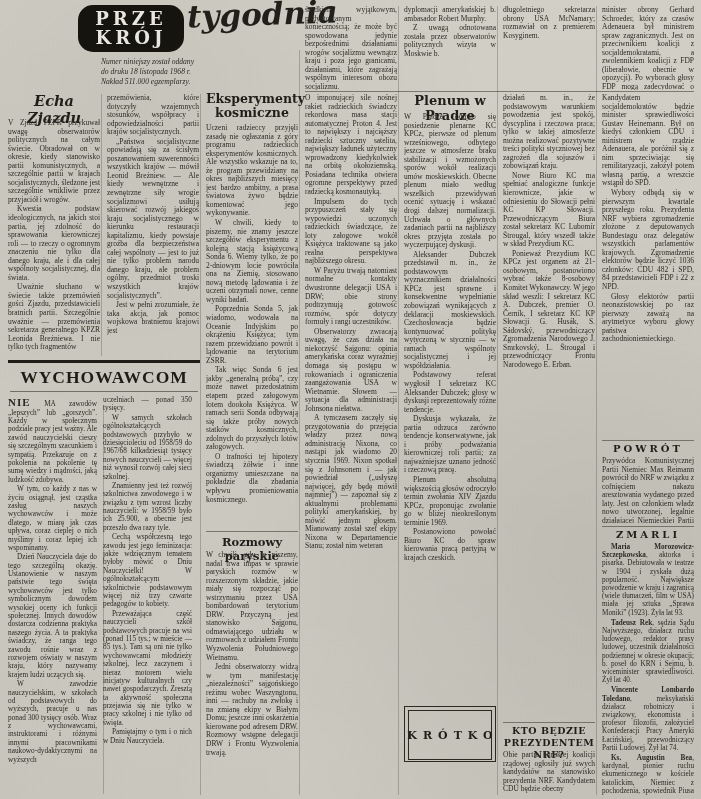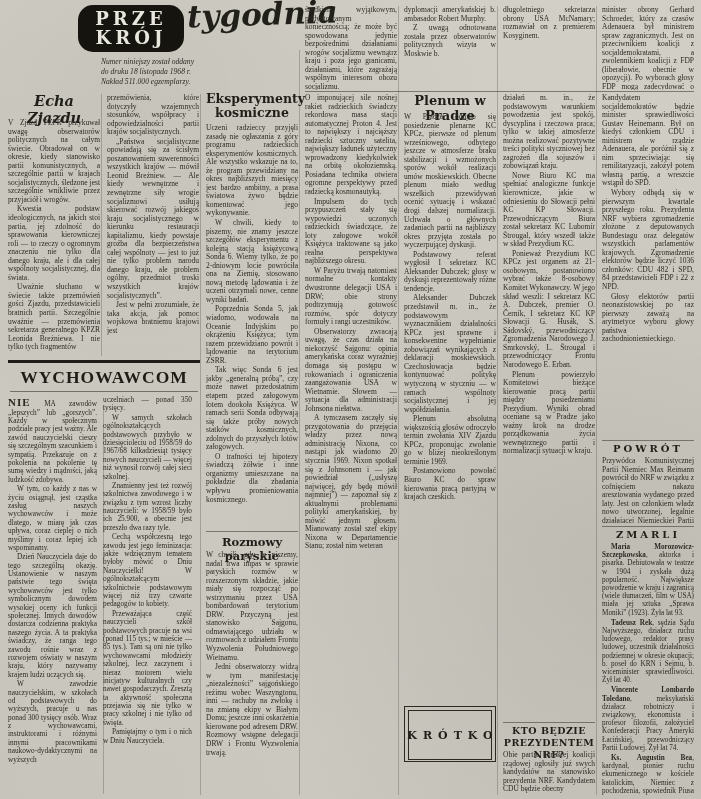--- a/index.html
+++ b/index.html
@@ -164,30 +164,30 @@
     <p class="cont">O imponującej sile nośnej rakiet radzieckich świadczy rekordowa masa stacji automatycznej Proton 4. Jest to największy i najcięższy radziecki sztuczny satelita, największy ładunek użyteczny wprowadzony kiedykolwiek na orbitę okołoziemską. Posiadana technika otwiera ogromne perspektywy przed radziecką kosmonautyką.</p>
     <p>Impulsem do tych przypuszczeń stały się wypowiedzi uczonych radzieckich świadczące, że loty załogowe wokół Księżyca traktowane są jako realna perspektywa najbliższego okresu.</p>
     <p>W Paryżu trwają natomiast normalne kontakty dwustronne delegacji USA i DRW; obie strony podtrzymują gotowość rozmów, spór dotyczy formuły i rangi uczestników.</p>
     <p>Obserwatorzy zwracają uwagę, że czas działa na niekorzyść Sajgonu: opinia amerykańska coraz wyraźniej domaga się postępu w rokowaniach i ograniczenia zaangażowania USA w Wietnamie. Słowem — sytuacja dla administracji Johnsona niełatwa.</p>
     <p>A tymczasem zaczęły się przygotowania do przejęcia władzy przez nową administrację Nixona, co nastąpi jak wiadomo 20 stycznia 1969. Nixon spotkał się z Johnsonem i — jak powiedział („usłyszę najwięcej, gdy będę mówił najmniej”) — zapoznał się z aktualnymi problemami polityki amerykańskiej, by mówić jednym głosem. Mianowany został szef ekipy Nixona w Departamencie Stanu; został nim weteran</p>
   </div>
 
   <div class="h-serif" id="plenum-title">Plenum w Pradze</div>
   <div class="txt" id="plenum-c5">
     <p class="cont">W Pradze odbyło się posiedzenie plenarne KC KPCz, pierwsze od plenum wrześniowego, odbytego jeszcze w atmosferze braku stabilizacji i wzmożonych sporów wokół realizacji umów moskiewskich. Obecne plenum miało według wszelkich przewidywań ocenić sytuację i wskazać drogi dalszej normalizacji. Uchwała o głównych zadaniach partii na najbliższy okres przyjęta została po wyczerpującej dyskusji.</p>
+    <p>Aleksander Dubczek przedstawił m. in., że podstawowym wyznacznikiem działalności KPCz jest sprawne i konsekwentne wypełnianie zobowiązań wynikających z deklaracji moskiewskich. Czechosłowacja będzie kontynuować politykę wytyczoną w styczniu — w ramach wspólnoty socjalistycznej i jej współdziałania.</p>
     <p>Podstawowy referat wygłosił I sekretarz KC Aleksander Dubczek; głosy w dyskusji reprezentowały różne tendencje.</p>
-    <p>Aleksander Dubczek przedstawił m. in., że podstawowym wyznacznikiem działalności KPCz jest sprawne i konsekwentne wypełnianie zobowiązań wynikających z deklaracji moskiewskich. Czechosłowacja będzie kontynuować politykę wytyczoną w styczniu — w ramach wspólnoty socjalistycznej i jej współdziałania.</p>
+    <p>Dyskusja wykazała, że partia odrzuca zarówno tendencje konserwatywne, jak i próby podważania kierowniczej roli partii; za najważniejsze uznano jedność i rzeczową pracę.</p>
     <p>Plenum absolutną większością głosów odroczyło termin zwołania XIV Zjazdu KPCz, proponując zwołanie go w bliżej nieokreślonym terminie 1969.</p>
     <p>Postanowiono powołać Biuro KC do spraw kierowania pracą partyjną w krajach czeskich.</p>
   </div>
   <div class="txt" id="plenum-c6">
     <p class="cont">działań m. in., że podstawowym warunkiem powodzenia jest spokój, dyscyplina i rzeczowa praca; tylko w takiej atmosferze można realizować pozytywne treści polityki styczniowej bez zagrożeń dla sojuszów i zobowiązań kraju.</p>
     <p>Nowe Biuro KC ma spełniać analogiczne funkcje kierownicze, jakie w odniesieniu do Słowacji pełni KC KP Słowacji. Przewodniczącym Biura został sekretarz KC Lubomír Štrougal, który wszedł także w skład Prezydium KC.</p>
     <p>Ponieważ Prezydium KC KPCz jest organem aż 21-osobowym, postanowiono wybrać także 8-osobowy Komitet Wykonawczy. W jego skład weszli: I sekretarz KC A. Dubczek, premier O. Černík, I sekretarz KC KP Słowacji G. Husák, S. Sádovský, przewodniczący Zgromadzenia Narodowego J. Smrkovský, L. Štrougal i przewodniczący Frontu Narodowego E. Erban.</p>
-    <p>Plenum powierzyło Komitetowi bieżące kierowanie pracą partii między posiedzeniami Prezydium. Wyniki obrad oceniane są w Pradze jako ważny krok na drodze porządkowania życia wewnętrznego partii i normalizacji sytuacji w kraju.</p>
   </div>
 
   <div id="krotko">
     <div class="inner">
       <span class="label">KRÓTKO</span>
     </div>
   </div>
 
   <div class="hrule" style="left:503px;top:722px;width:92px;"></div>
   <div class="h-serif" id="kto-title">

